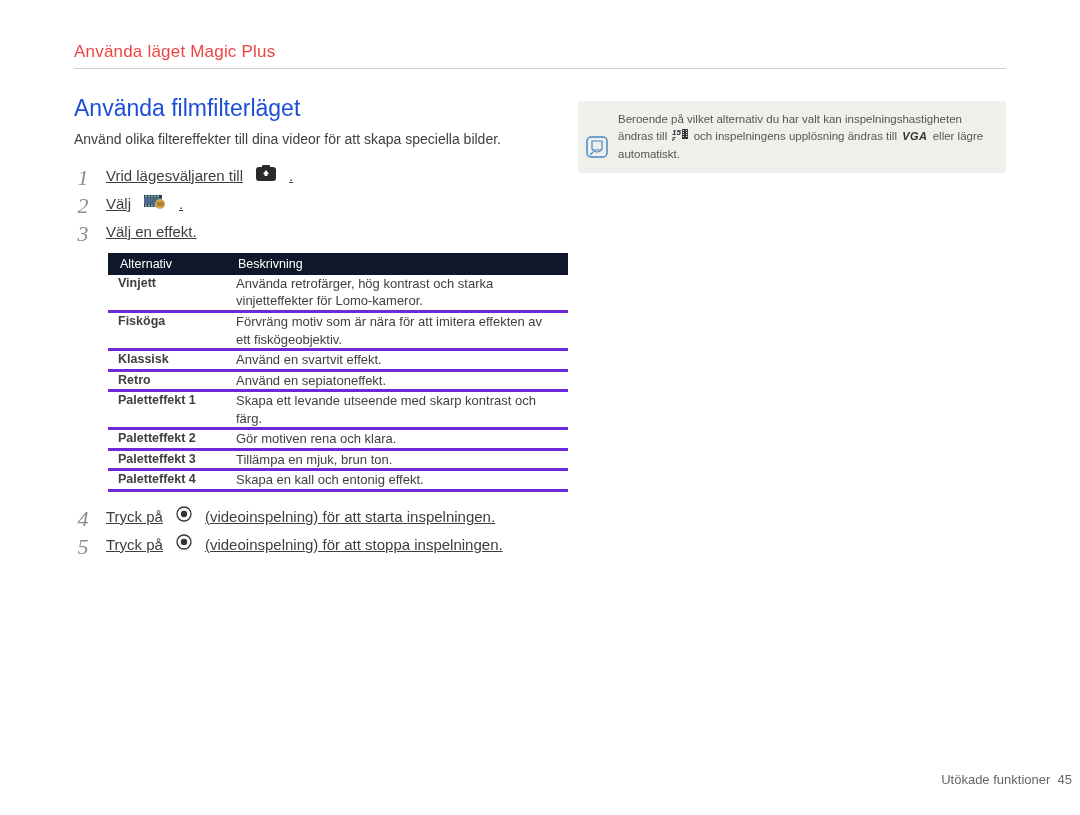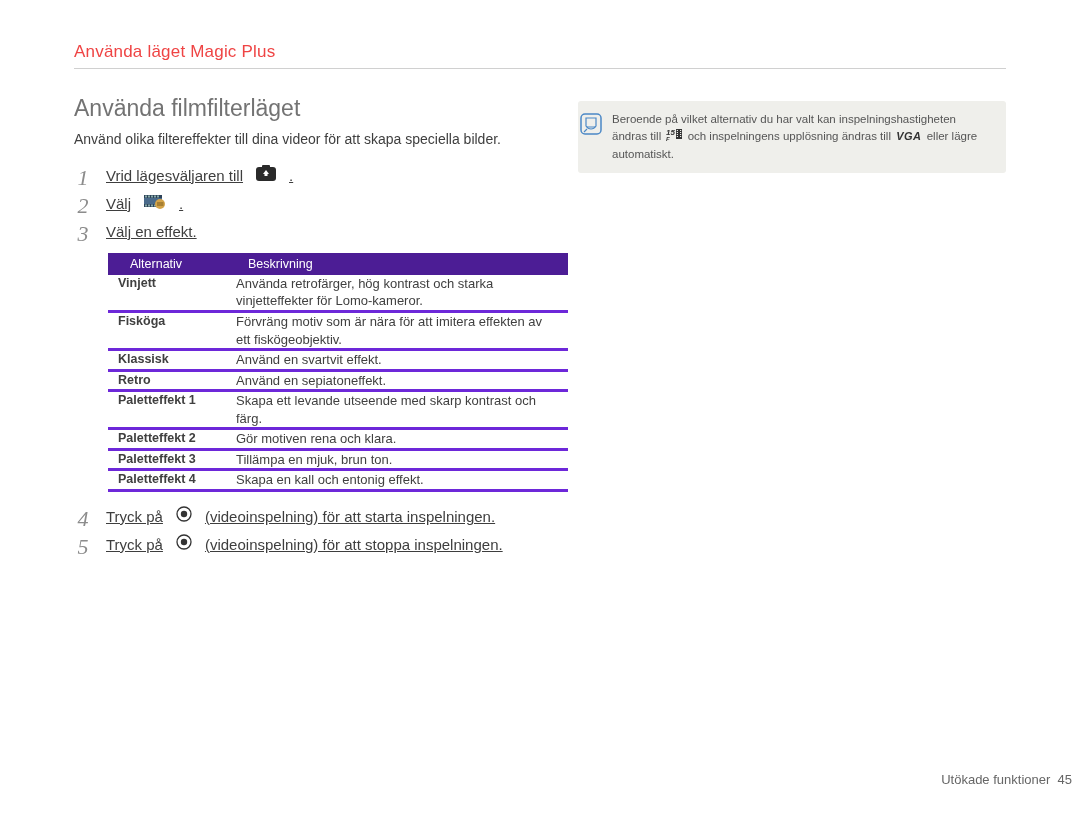--- a/index.html
+++ b/index.html
@@ -23,21 +23,21 @@
       padding-bottom: 6px;
       margin-bottom: 26px;
     }
     .columns {
       display: flex;
       gap: 34px;
     }
     .col-left { width: 470px; }
     .col-right { flex: 1; }
     .main-heading {
-      color: #737373;
+      color: #1d4ed8;
       font-size: 23px;
       font-weight: 400;
       margin-bottom: 8px;
     }
     .intro {
       font-size: 14px;
       color: #3e3e3e;
       line-height: 1.35;
       margin-bottom: 16px;
     }
@@ -72,49 +72,50 @@
       display: inline-block;
       vertical-align: middle;
     }
     .effects-table {
       width: 460px;
       border-collapse: collapse;
       font-size: 13px;
       margin: 8px 0 14px 34px;
     }
     .effects-table thead th {
-      background: #4c1d95;
+      background: #0f172a;
       color: #fff;
       font-weight: 400;
       text-align: left;
-      padding: 4px 22px;
+      padding: 4px 12px;
       font-size: 12.5px;
     }
     .effects-table tbody td {
       border-bottom: 3px solid #6d28d9;
       padding: 0 10px;
       vertical-align: top;
       line-height: 1.35;
       color: #404040;
     }
     .effects-table tbody td.opt {
       font-weight: bold;
       font-size: 12.5px;
       width: 118px;
     }
     .note-box {
       display: flex;
       gap: 10px;
       background: #efefeb;
-      padding: 10px 16px 10px 2px;
+      padding: 10px 16px 10px 8px;
       border-radius: 3px;
       font-size: 11.5px;
       color: #555;
       margin-top: 6px;
       line-height: 1.45;
+      align-items: flex-end;
     }
     .note-icon {
       flex-shrink: 0;
       margin-top: 2px;
     }
     .note-text { flex: 1; }
     .note-text .fps-badge,
     .note-text .vga-badge {
       display: inline-block;
       vertical-align: middle;

